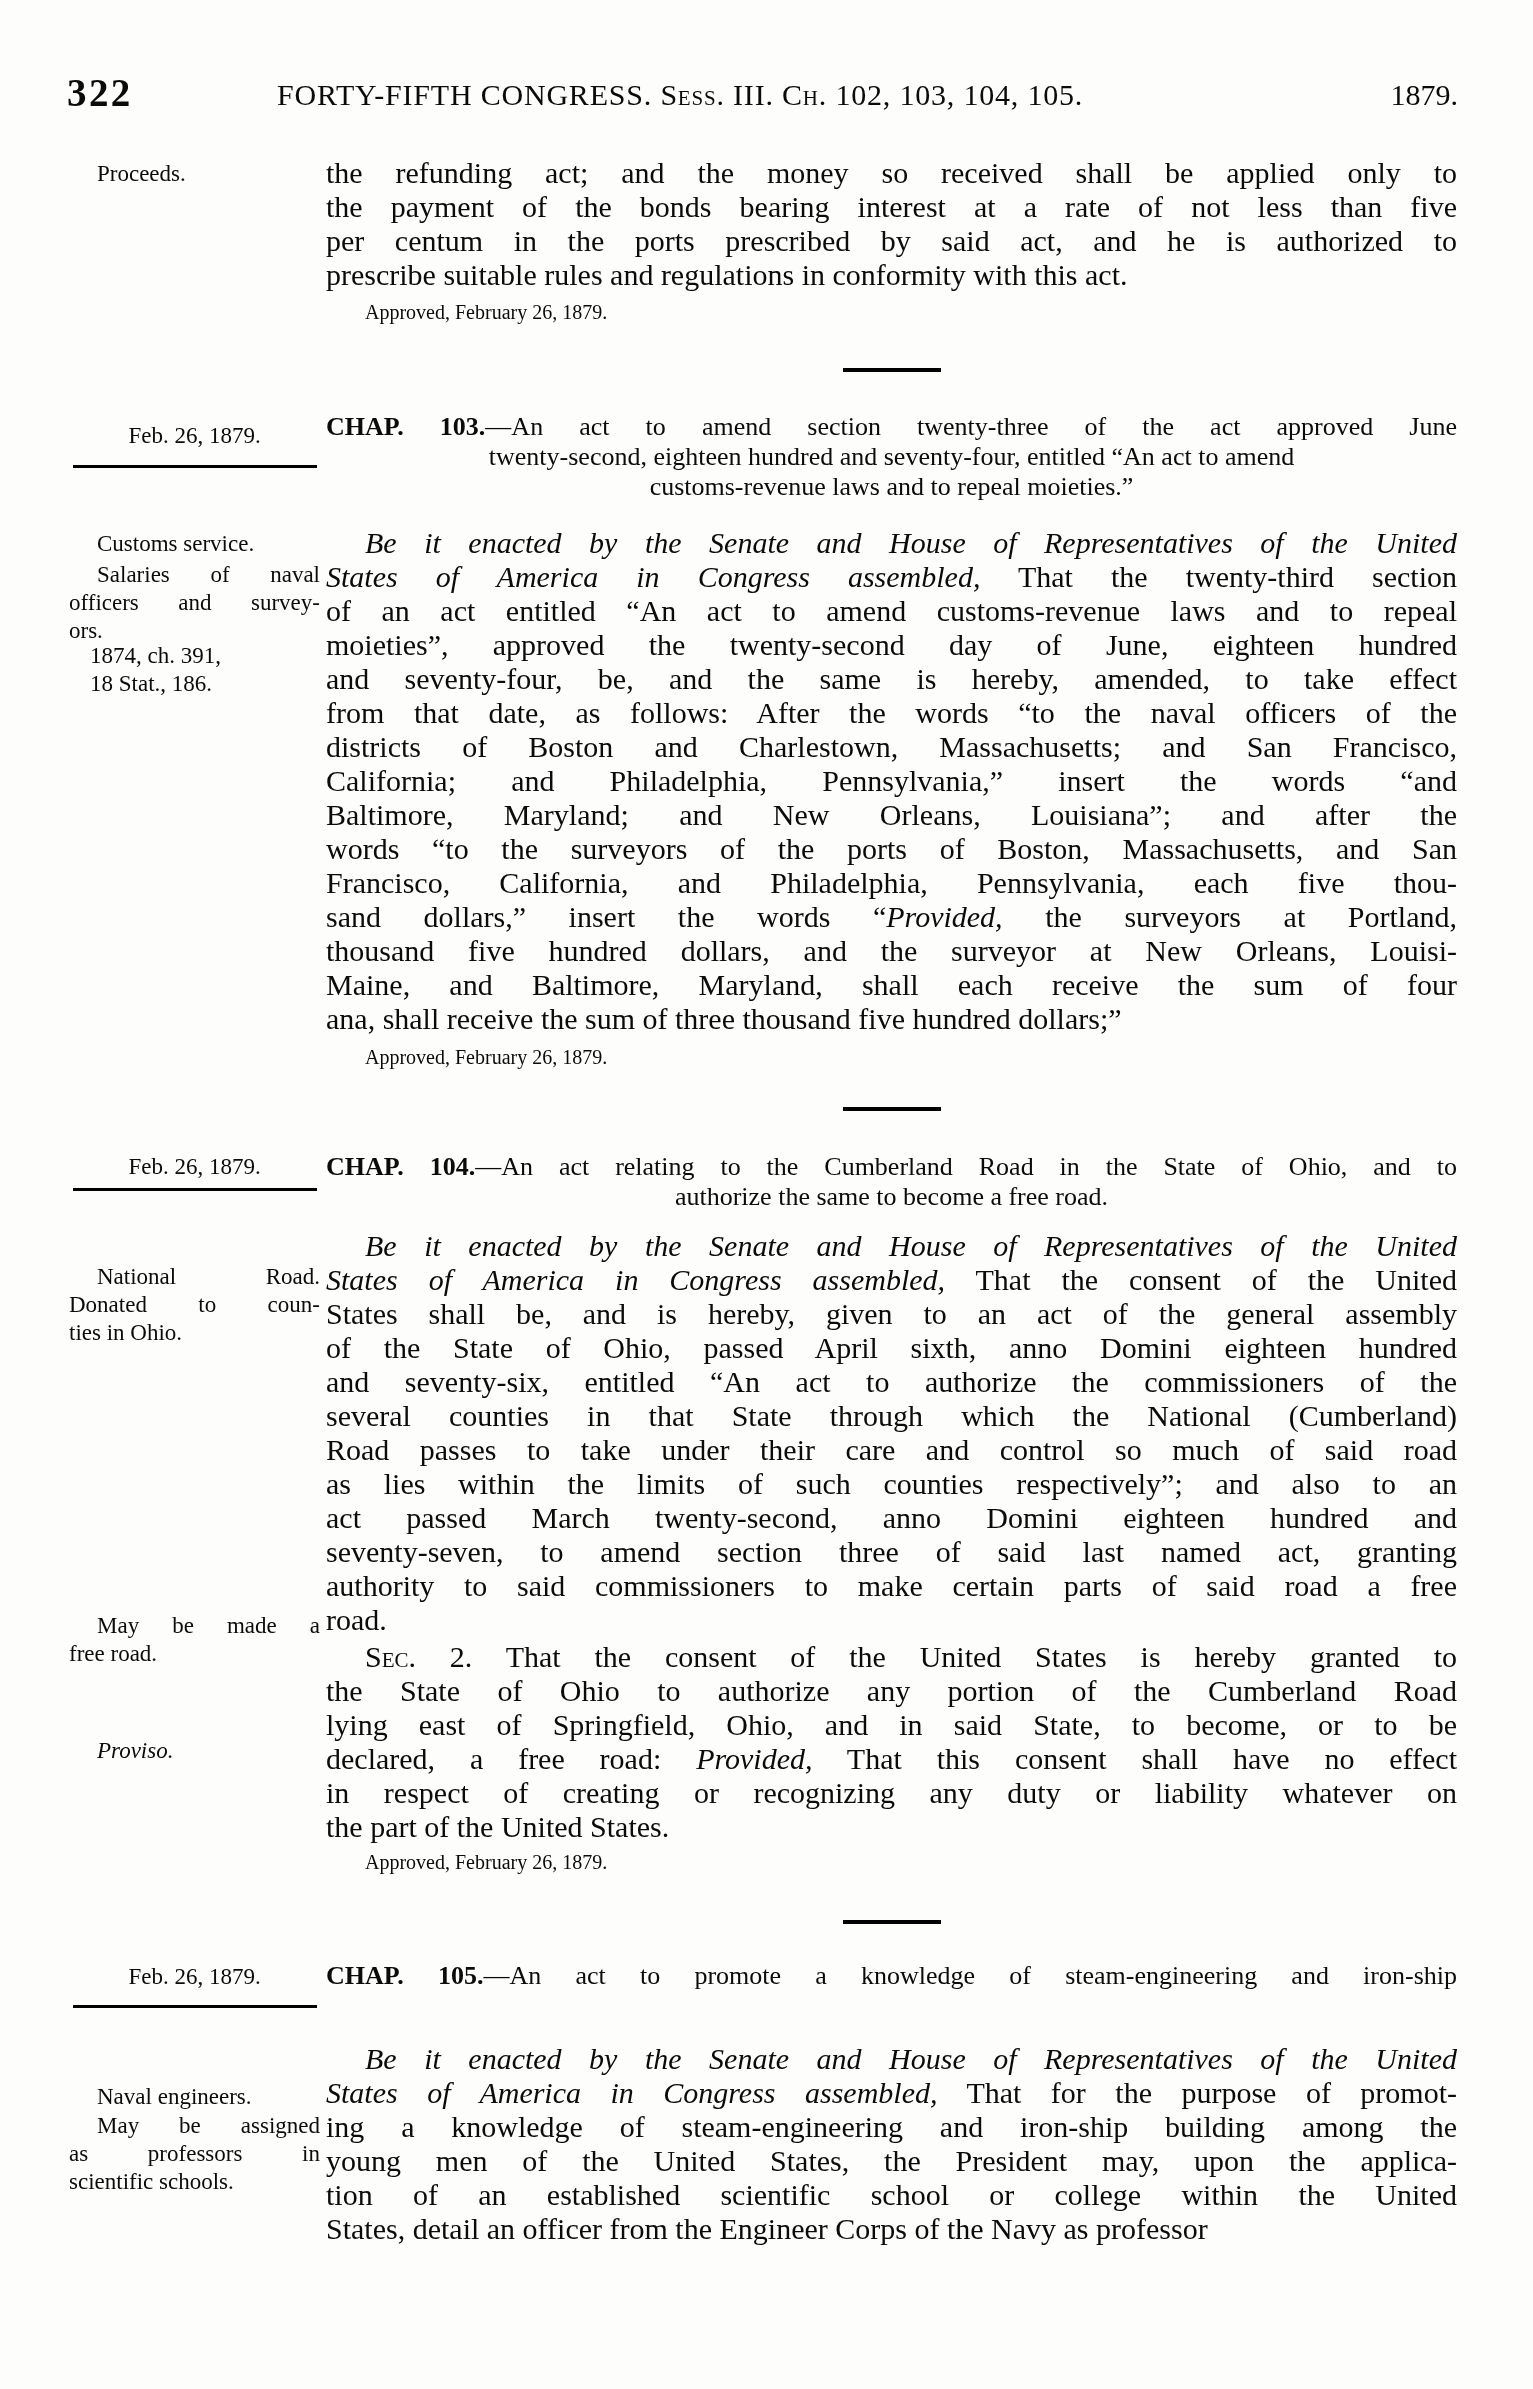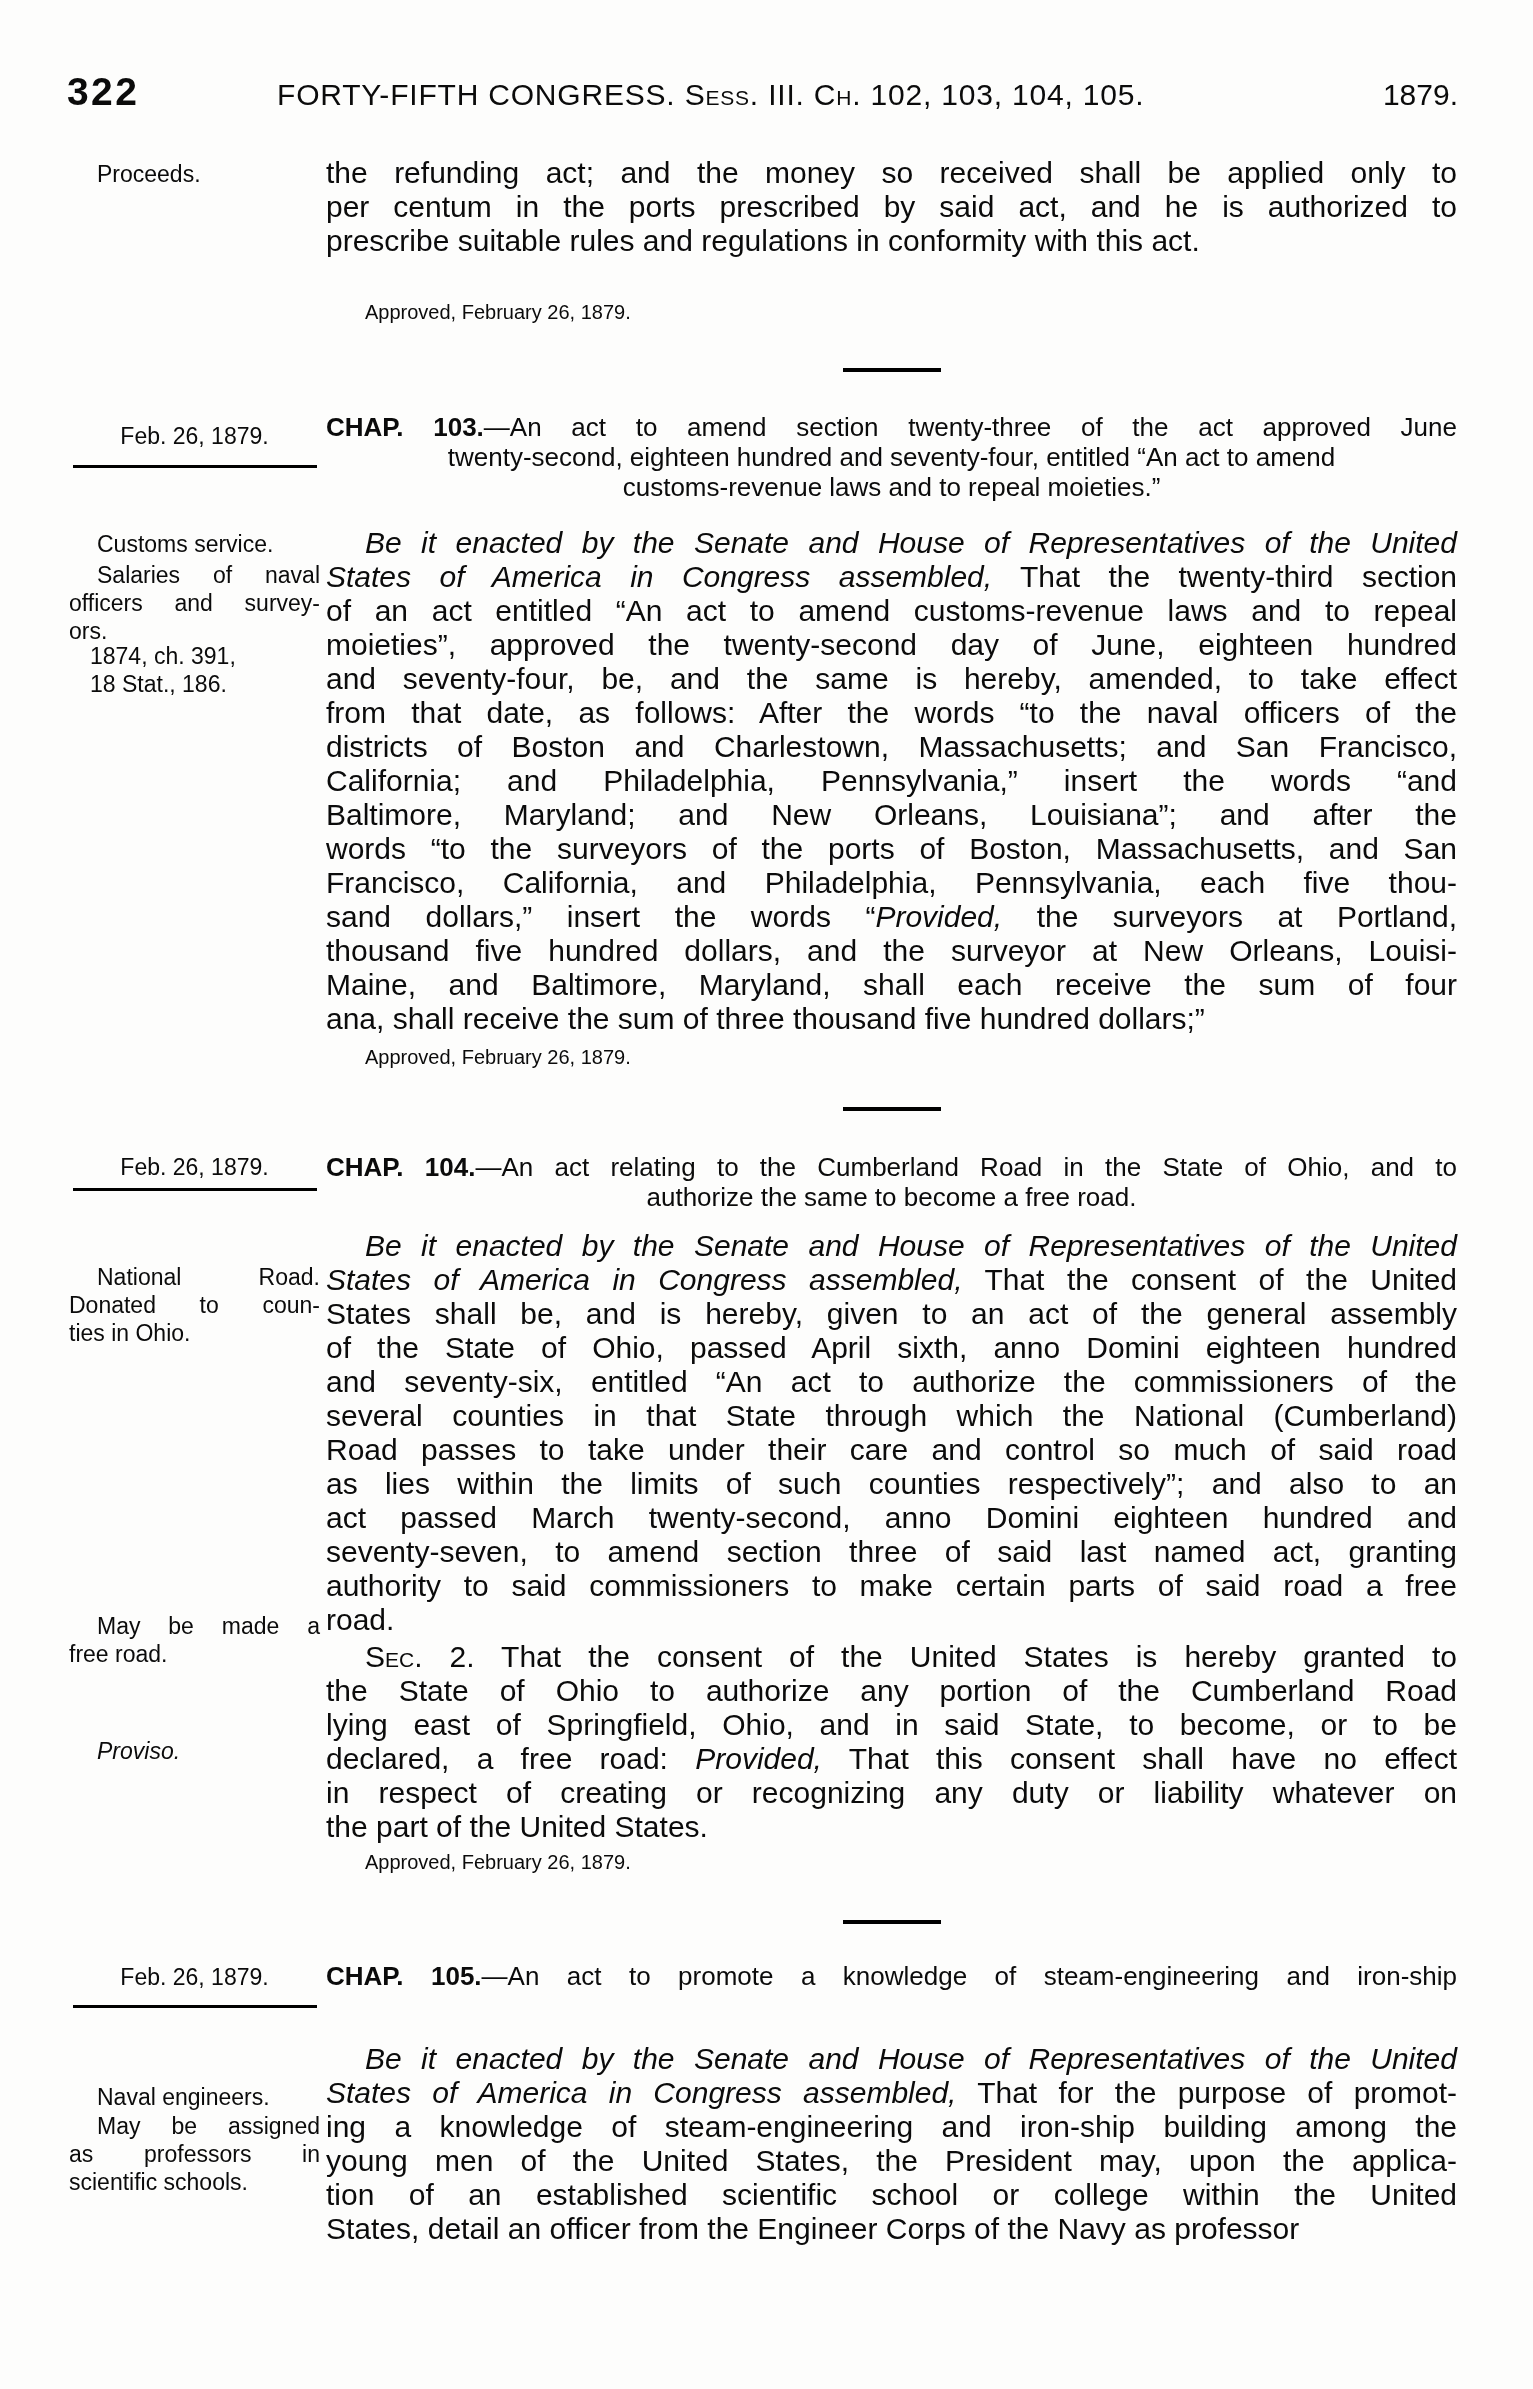--- a/index.html
+++ b/index.html
@@ -2,21 +2,21 @@
 <html style="font-size:13px"><head>
 <meta charset="utf-8">
 <style>
   html,body{margin:0;padding:0;background:#e8e8e8;}
   .page{
     position:relative;
     width:1534px;height:2389px;
     margin:0 auto;
     background:#fdfdfc;
     color:#0b0b0b;
-    font-family:Liberation Sans, sans-serif;
+    font-family:Liberation Serif, serif;
     overflow:hidden;
   }
   
   .page-number{position:absolute;left:67px;top:70px;font-size:39px;font-weight:bold;letter-spacing:2.4px;}
   .running-head{position:absolute;left:277px;top:78px;width:1059px;text-align:center;font-size:30px;letter-spacing:0.8px;}
   .running-year{position:absolute;left:1328px;top:78px;width:130px;text-align:right;font-size:30px;}
   
   .body-block{position:absolute;left:326px;width:1131px;}
   .para{font-size:30px;line-height:34px;}
   .tline{text-align:justify;text-align-last:justify;}
@@ -52,20 +52,21 @@
 
   <div class="page-number">322</div>
   <div class="running-head">
       <div class="tline first last">FORTY-FIFTH CONGRESS.  <span class="seg-sc">Sess.</span> III.  <span class="seg-sc">Ch.</span> 102, 103, 104, 105.  </div>
     </div>
   <div class="running-year">1879.</div>
 
   <div class="margin-note margin-single" style="top:160px">Proceeds.</div>
   <div class="body-block para" style="top:156px">
       <div class="tline first">the refunding act; and the money so received shall be applied only to</div>
+      <div class="tline">the payment of the bonds bearing interest at a rate of not less than five</div>
       <div class="tline">per centum in the ports prescribed by said act, and he is authorized to</div>
       <div class="tline last">prescribe suitable rules and regulations in conformity with this act.</div>
     </div>
   <div class="body-block approved" style="top:295px">Approved, February 26, 1879.</div>
 
   <div class="hr-body" style="top:368px"></div>
 
   <div class="margin-note margin-date" style="top:422px">Feb. 26, 1879.</div>
   <div class="hr-margin" style="top:465px"></div>
   <div class="body-block chaphead" style="top:412px">

